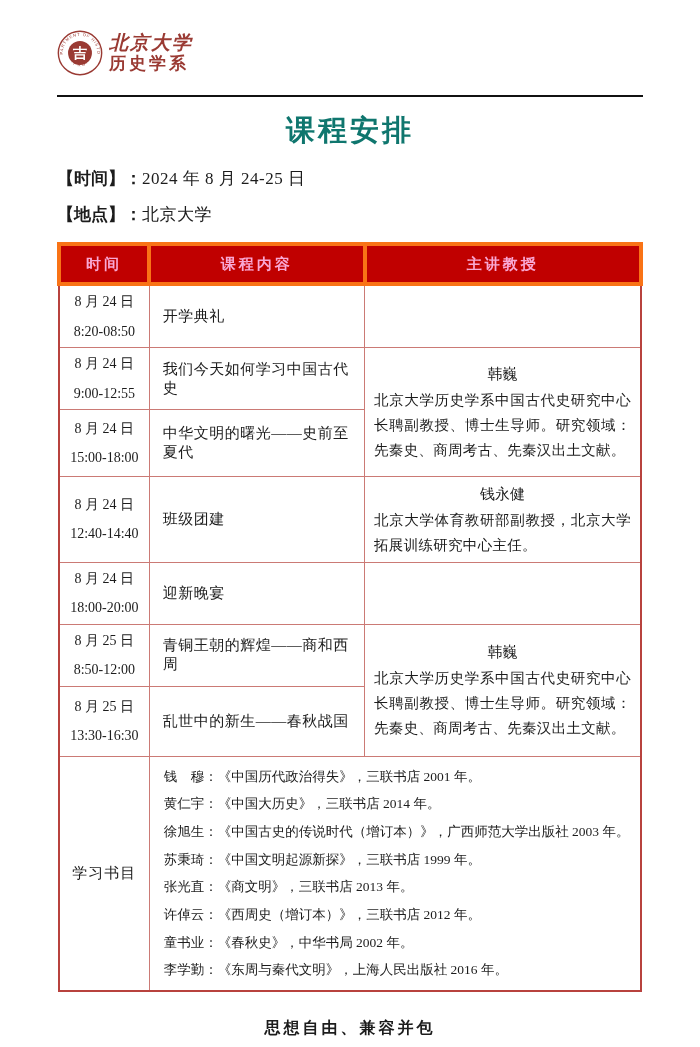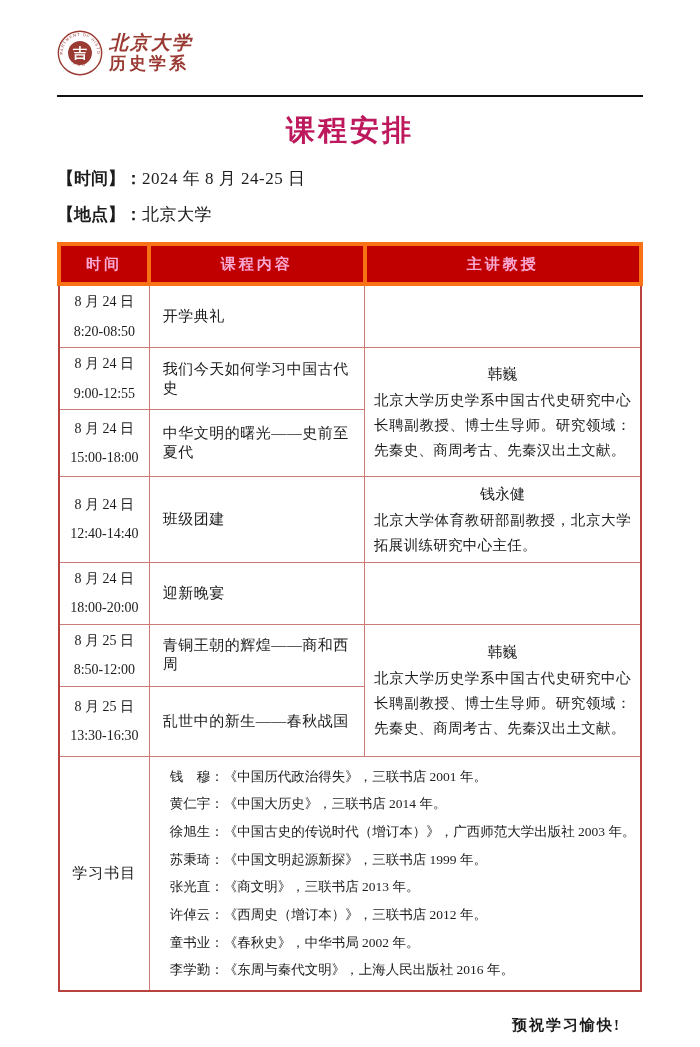--- a/index.html
+++ b/index.html
@@ -16,21 +16,21 @@
   .brand-name{color:#9a3a33;font-weight:bold;line-height:1.15;
     font-family:"Liberation Serif","DejaVu Serif",serif;}
   .brand-name .l1{font-size:19px;font-style:italic;letter-spacing:2px;}
   .brand-name .l2{font-size:17px;letter-spacing:3px;}
   .header-right{font-size:16px;letter-spacing:1px;padding-bottom:2px;color:#111;}
   .rule{border-bottom:2px solid #111;margin-top:5px;}
 
   
   .doc-title{font-family:"Liberation Sans","DejaVu Sans",sans-serif;
     font-size:29px;font-weight:bold;text-align:center;letter-spacing:3px;
-    margin:14px 0 10px 0;color:#be185d;}
+    margin:14px 0 10px 0;color:#0f766e;}
   .meta{font-size:17px;line-height:2.1;margin-bottom:10px;}
   .meta .label{font-weight:bold;}
   .meta .value{letter-spacing:.5px;}
 
   
   table.schedule{width:100%;border-collapse:collapse;table-layout:fixed;
     border:2px solid #b8423e;}
   col.c-time{width:15.5%;} col.c-course{width:37%;} col.c-prof{width:47.5%;}
   .schedule th{
     background:#c00000;color:#f9a8d4;font-size:15px;font-weight:bold;
@@ -38,21 +38,21 @@
   .schedule td{border:1px solid #cb7a75;vertical-align:middle;font-size:15px;}
   tr.r1{height:62px;} tr.r2{height:56px;} tr.r3{height:67px;} tr.r4{height:80px;}
   tr.r5{height:56px;} tr.r6{height:62px;} tr.r7{height:70px;} tr.r8{height:220px;}
   td.time{text-align:center;font-size:14px;margin-top:24px;}
   td.time div{line-height:2.1;}
   td.course{padding-left:13px;letter-spacing:.5px;}
   td.prof{padding:4px 9px;}
   td.prof .p-name{text-align:center;line-height:1.8;font-size:15px;}
   td.prof .p-bio{text-align:justify;line-height:1.72;font-size:14.5px;letter-spacing:.3px;}
   td.row-label{text-align:center;font-size:15px;letter-spacing:1px;}
-  td.books{padding:6px 6px 6px 20px;}
+  td.books{padding:6px 6px 6px 14px;}
   .book-line{font-size:13.5px;line-height:2.05;white-space:nowrap;}
 
   
   .wish{margin-top:24px;text-align:right;padding-right:22px;
     font-weight:bold;font-size:15px;letter-spacing:2px;}
   .motto{margin-top:26px;text-align:center;font-weight:bold;font-size:16px;
     letter-spacing:3px;font-family:"Liberation Sans","DejaVu Sans",sans-serif;}
 </style>
 </head>
 <body>
@@ -181,16 +181,15 @@
             <div class="book-line">苏秉琦：《中国文明起源新探》，三联书店 1999 年。</div>
             <div class="book-line">张光直：《商文明》，三联书店 2013 年。</div>
             <div class="book-line">许倬云：《西周史（增订本）》，三联书店 2012 年。</div>
             <div class="book-line">童书业：《春秋史》，中华书局 2002 年。</div>
             <div class="book-line">李学勤：《东周与秦代文明》，上海人民出版社 2016 年。</div>
           </td>
       </tr>
     </tbody>
   </table>
 
-  <div class="wish">预祝学习愉快!</div>
   <div class="motto">思想自由、兼容并包</div>
 
 </div>
 
 </body></html>

